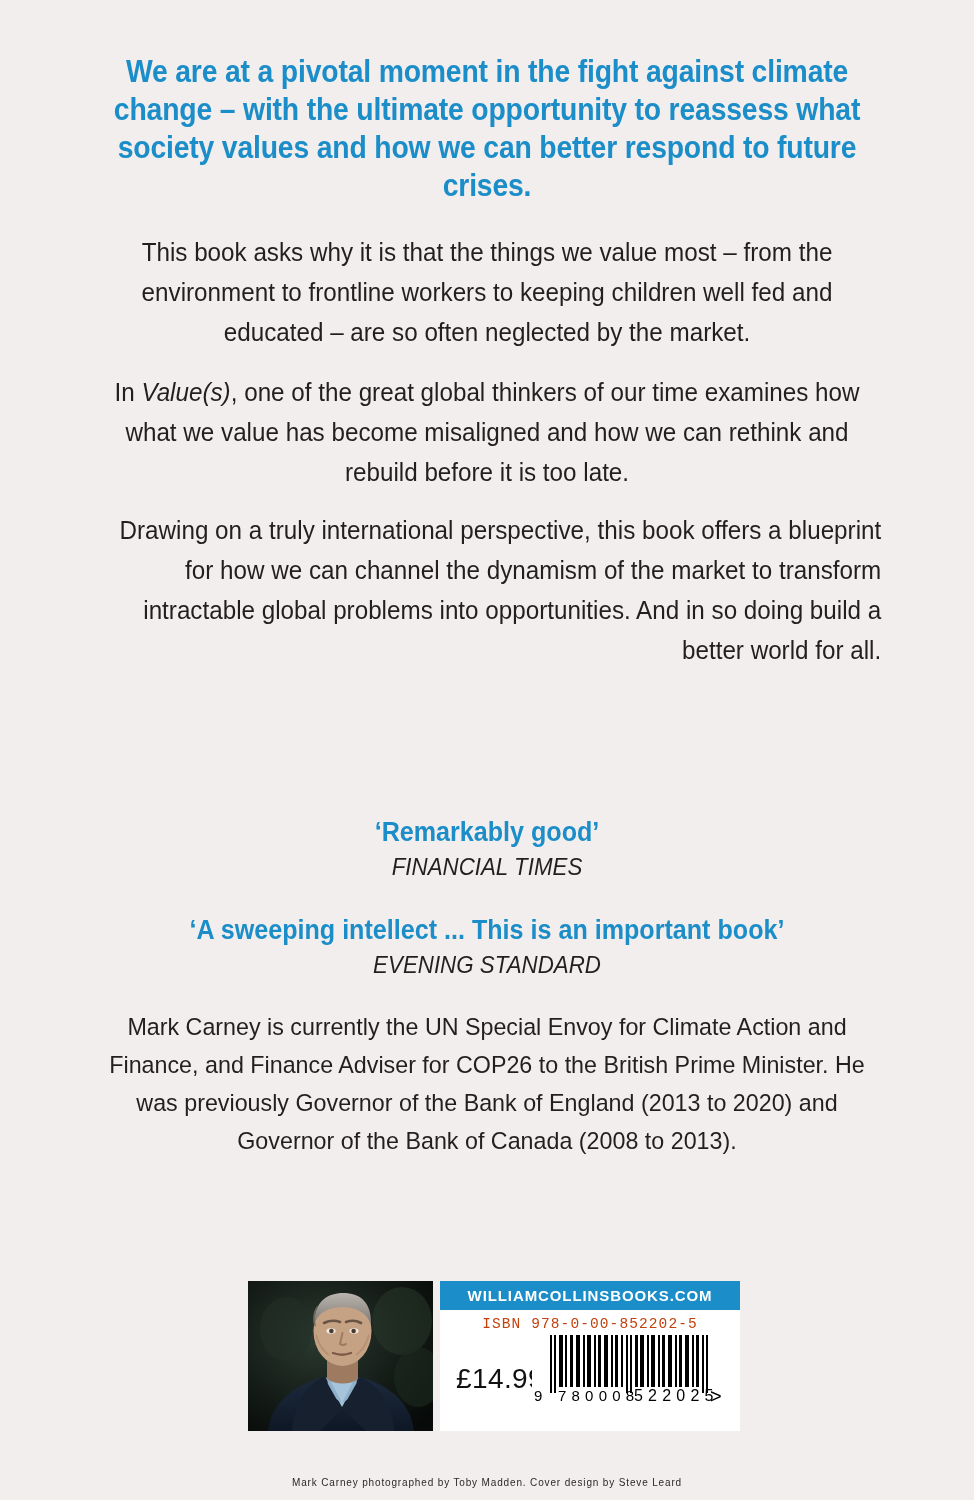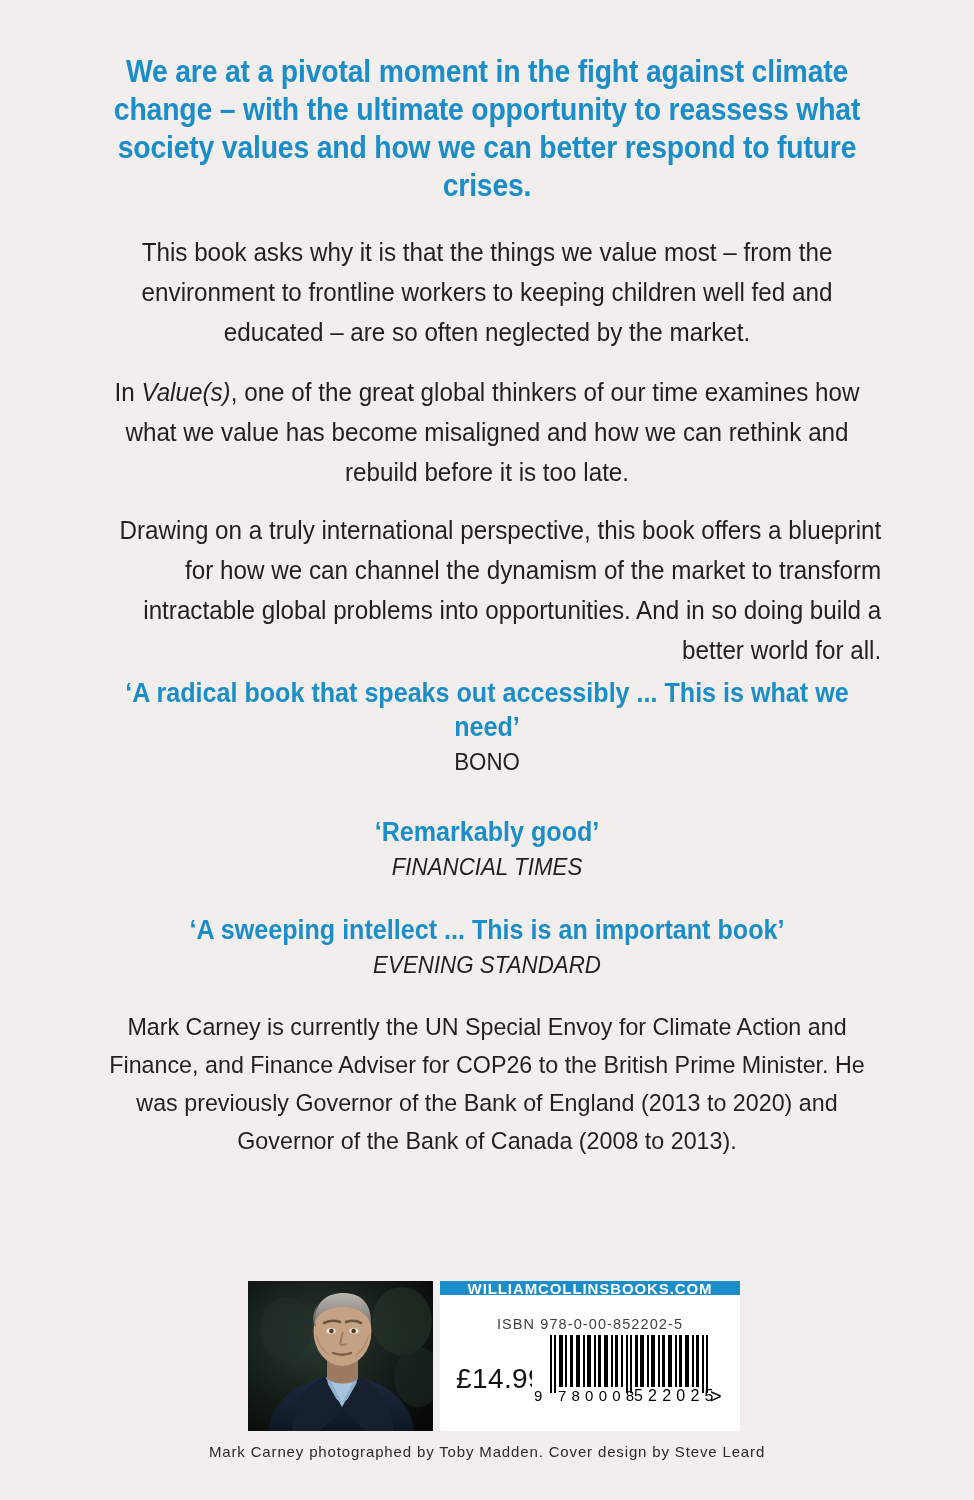--- a/index.html
+++ b/index.html
@@ -133,40 +133,40 @@
     top: 0;
     width: 300px;
     height: 150px;
     background: #ffffff;
   }
   .pub-banner {
     position: absolute;
     left: 0;
     top: 0;
     width: 300px;
-    height: 14px;
+    height: 29px;
     background: #1b8dc8;
     color: #ffffff;
     font-size: 15px;
     font-weight: 700;
     letter-spacing: 0.9px;
     display: flex;
     align-items: center;
     justify-content: center;
   }
   .isbn-text {
     position: absolute;
     top: 35px;
     left: 0;
     width: 300px;
     text-align: center;
-    color: #404040;
+    color: #c2410c;
     font-size: 14.5px;
     letter-spacing: 1.1px;
-    font-family: Liberation Sans, sans-serif;
+    font-family: Liberation Mono, monospace;
   }
   .price {
     position: absolute;
     left: 16px;
     top: 82px;
     color: #111111;
     font-size: 28px;
     font-weight: 400;
     letter-spacing: 0.4px;
   }
@@ -175,26 +175,26 @@
     left: 92px;
     top: 54px;
     width: 196px;
     height: 72px;
   }
   .barcode-wrap svg { display: block; }
 
   
   #credit {
     position: absolute;
-    top: 1443px;
+    top: 1477px;
     left: 0;
     width: 974px;
     text-align: center;
     color: #2c2828;
-    font-size: 15px;
+    font-size: 10px;
     letter-spacing: 0.85px;
   }
 </style>
 </head>
 <body>
 
 <div class="cover">
 
   <div class="headline">We are at a pivotal moment in the fight against climate change – with the ultimate opportunity to reassess what society values and how we can better respond to future crises.</div>
 
@@ -205,24 +205,20 @@
   <div class="body-block" id="para2">
     <div class="para">
       <span>In </span><em>Value(s)</em><span>, one of the great global thinkers of our time examines how what we value has become misaligned and how we can rethink and rebuild before it is too late.</span>
     </div>
   </div>
 
   <div class="body-block" id="para3">
     <div class="para">Drawing on a truly international perspective, this book offers a blueprint for how we can channel the dynamism of the market to transform intractable global problems into opportunities. And in so doing build a better world for all.</div>
   </div>
 
-  <div class="quote-block" id="quote1">
-    <div class="quote-text">‘A radical book that speaks out accessibly ... This is what we need’</div>
-    <div class="quote-source">BONO</div>
-  </div>
 
   <div class="quote-block" id="quote2">
     <div class="quote-text">‘Remarkably good’</div>
     <div class="quote-source italic">FINANCIAL TIMES</div>
   </div>
 
   <div class="quote-block" id="quote3">
     <div class="quote-text">‘A sweeping intellect ... This is an important book’</div>
     <div class="quote-source italic">EVENING STANDARD</div>
   </div>

